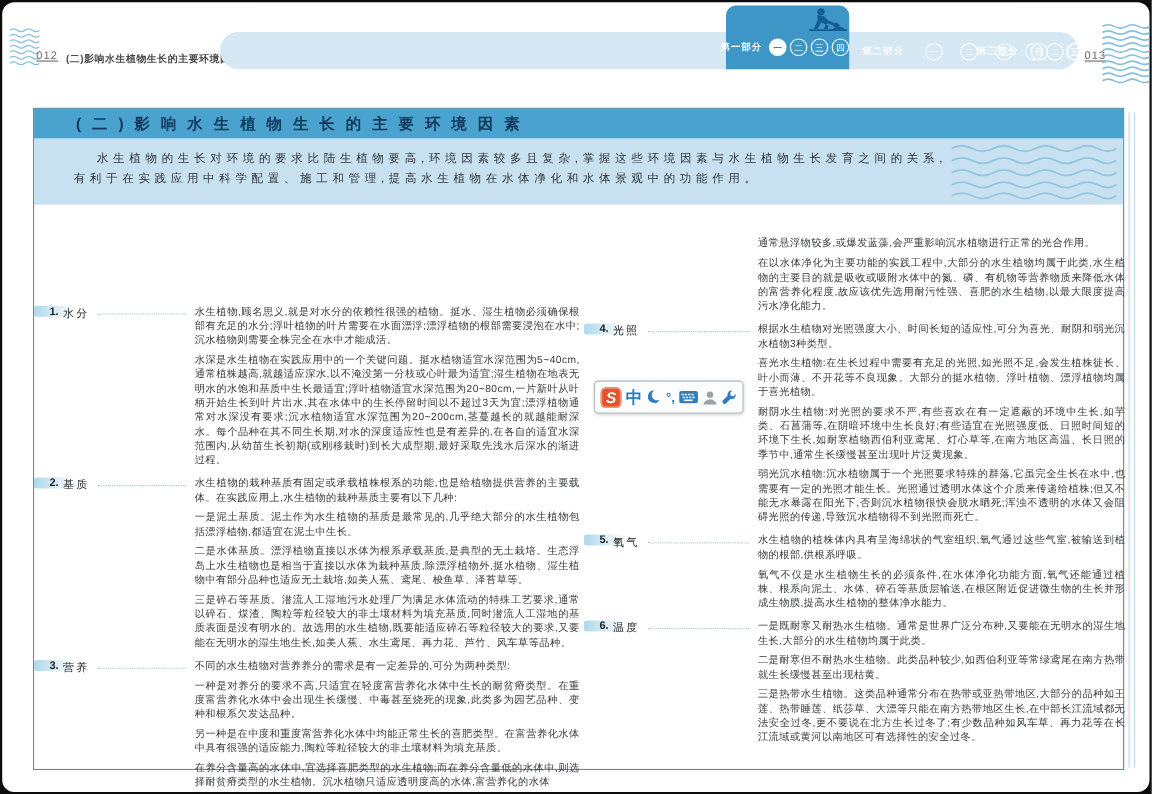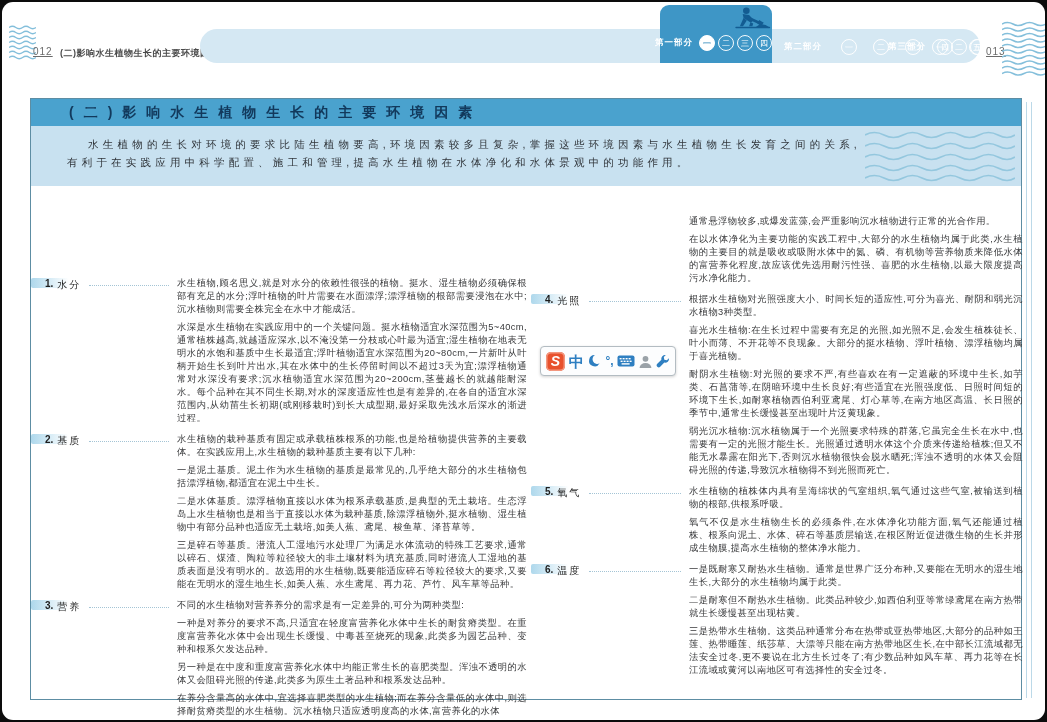--- a/index.html
+++ b/index.html
@@ -214,21 +214,21 @@
         <div class="section">
           <div class="sec-label">
             <span class="accent"></span>
             <span class="sec-num">3.</span>
             <span class="sec-title">营养</span>
             <span class="leader"></span>
           </div>
           <div class="sec-paras">
             <p>不同的水生植物对营养养分的需求是有一定差异的,可分为两种类型:</p>
             <p>一种是对养分的要求不高,只适宜在轻度富营养化水体中生长的耐贫瘠类型。在重度富营养化水体中会出现生长缓慢、中毒甚至烧死的现象,此类多为园艺品种、变种和根系欠发达品种。</p>
-            <p>另一种是在中度和重度富营养化水体中均能正常生长的喜肥类型。浑浊不透明的水体又会阻碍光照的传递,此类多为原生土著品种和根系发达品种。</p>
+            <p>另一种是在中度和重度富营养化水体中均能正常生长的喜肥类型。在富营养化水体中具有很强的适应能力,陶粒等粒径较大的非土壤材料为填充基质。</p>
             <p>在养分含量高的水体中,宜选择喜肥类型的水生植物;而在养分含量低的水体中,则选择耐贫瘠类型的水生植物。沉水植物只适应透明度高的水体,富营养化的水体</p>
           </div>
         </div>
       </div>
 
       <div class="column col-right">
 
         <div class="section">
           <div class="sec-label"></div>
           <div class="sec-paras">

